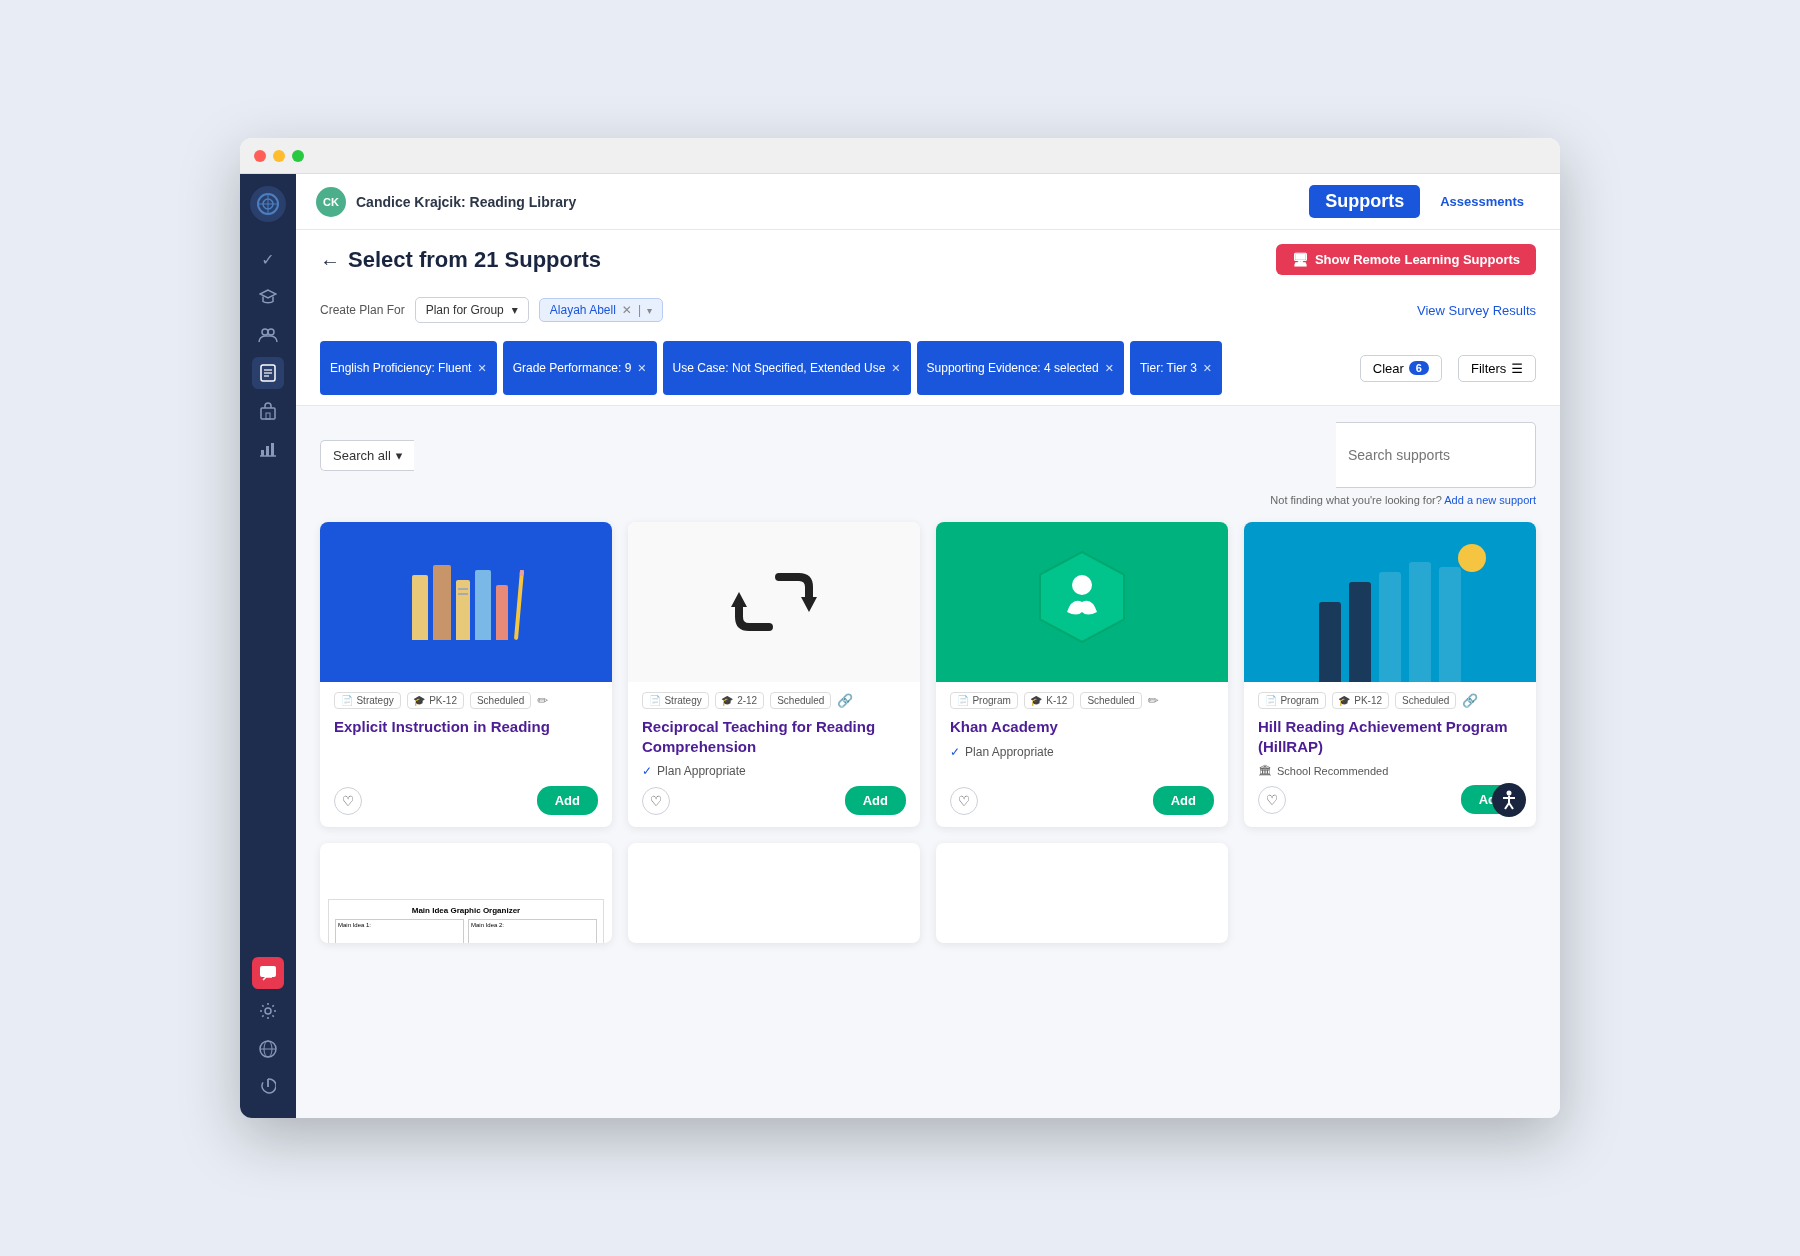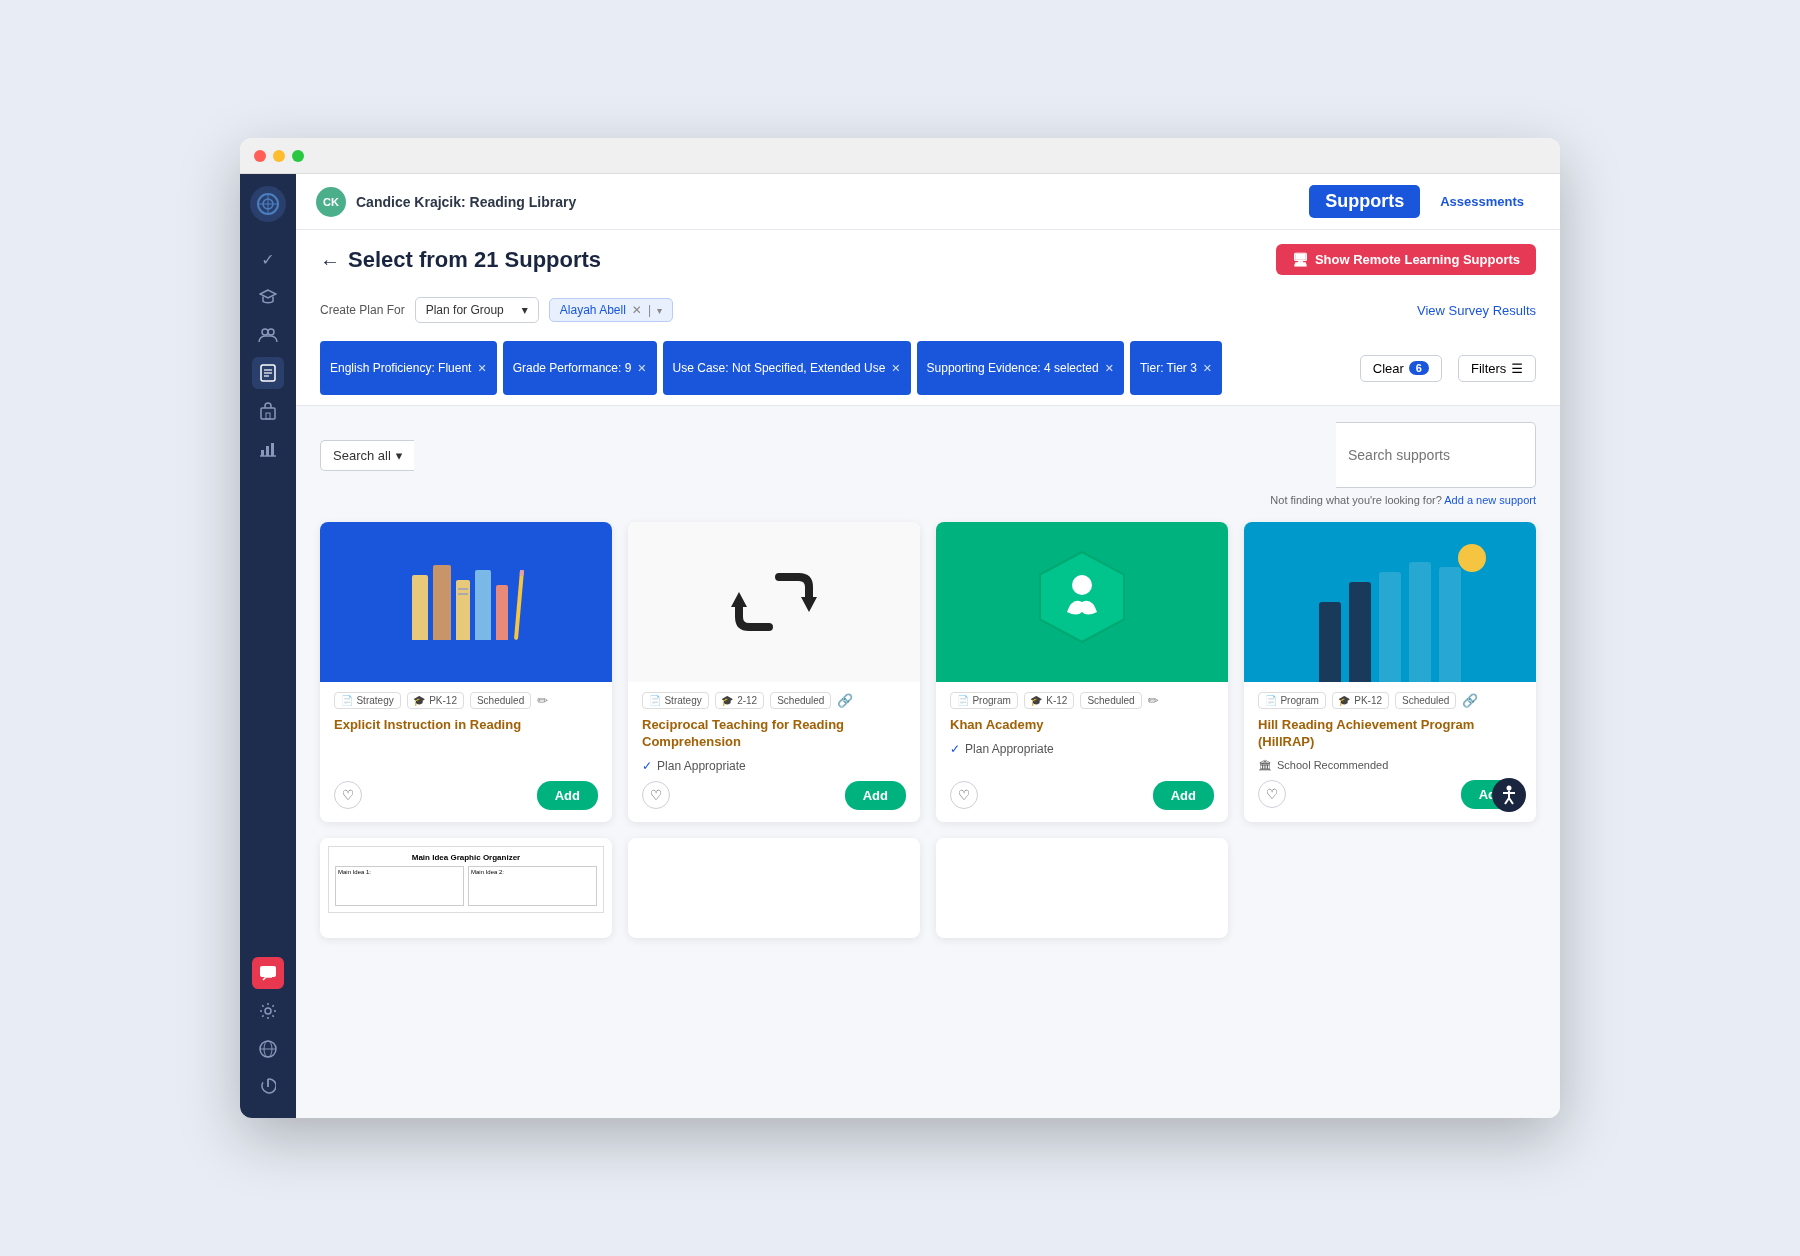--- a/index.html
+++ b/index.html
@@ -192,21 +192,21 @@
       white-space: nowrap;
     }
     .plan-select {
       background: #fff;
       border: 1px solid #ccd0d9;
       border-radius: 5px;
       padding: 5px 10px;
       font-size: 12px;
       display: flex;
       align-items: center;
-      gap: 18px;
+      gap: 8px;
       color: #333;
       cursor: pointer;
     }
     .student-chip {
       background: #e8f0fe;
       border: 1px solid #b8ccf7;
       border-radius: 5px;
       padding: 4px 10px;
       font-size: 12px;
       color: #1a56db;
@@ -383,23 +383,23 @@
       display: flex;
       align-items: center;
       gap: 3px;
       font-size: 10px;
       color: #555;
       border: 1px solid #ddd;
       border-radius: 4px;
       padding: 2px 6px;
     }
     .card-title {
-      font-size: 13px;
+      font-size: 15px;
       font-weight: 700;
-      color: #a16207;
+      color: #4c1d95;
       margin-bottom: 8px;
       line-height: 1.3;
     }
     .plan-appropriate {
       display: flex;
       align-items: center;
       gap: 5px;
       font-size: 12px;
       color: #555;
       margin-bottom: 8px;
@@ -794,21 +794,21 @@
                 <line x1="9" y1="13" x2="13" y2="19" stroke="white" stroke-width="2"></line>
               </svg>
             </div>
           </div>
 
         </div>
 
         <div style="display:grid;grid-template-columns:repeat(4,1fr);gap:16px;margin-top:16px;">
 
           <div class="card" style="height:100px;overflow:hidden;">
-            <div style="padding:8px;">
+            <div style="padding:8px;margin-top:48px;">
               <div style="background:#fff;border:1px solid #ddd;padding:6px;font-size:7px;">
                 <div style="text-align:center;font-weight:bold;font-size:8px;margin-bottom:4px;">Main Idea Graphic Organizer</div>
                 <div style="display:flex;gap:4px;">
                   <div style="flex:1;border:1px solid #ccc;min-height:40px;padding:2px;font-size:6px;">Main Idea 1:</div>
                   <div style="flex:1;border:1px solid #ccc;min-height:40px;padding:2px;font-size:6px;">Main Idea 2:</div>
                 </div>
               </div>
             </div>
           </div>
 

